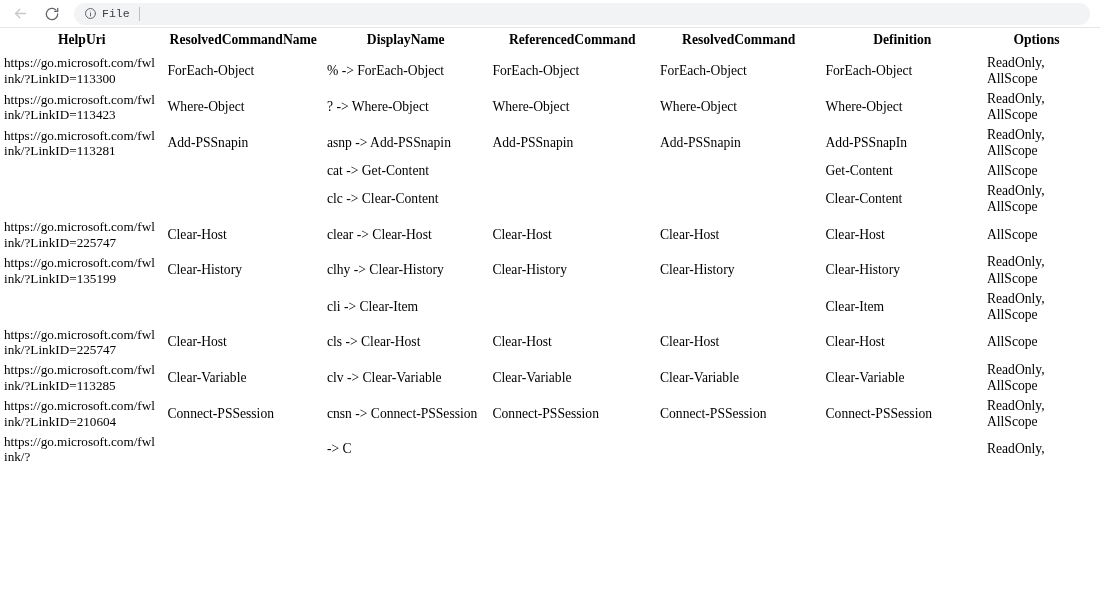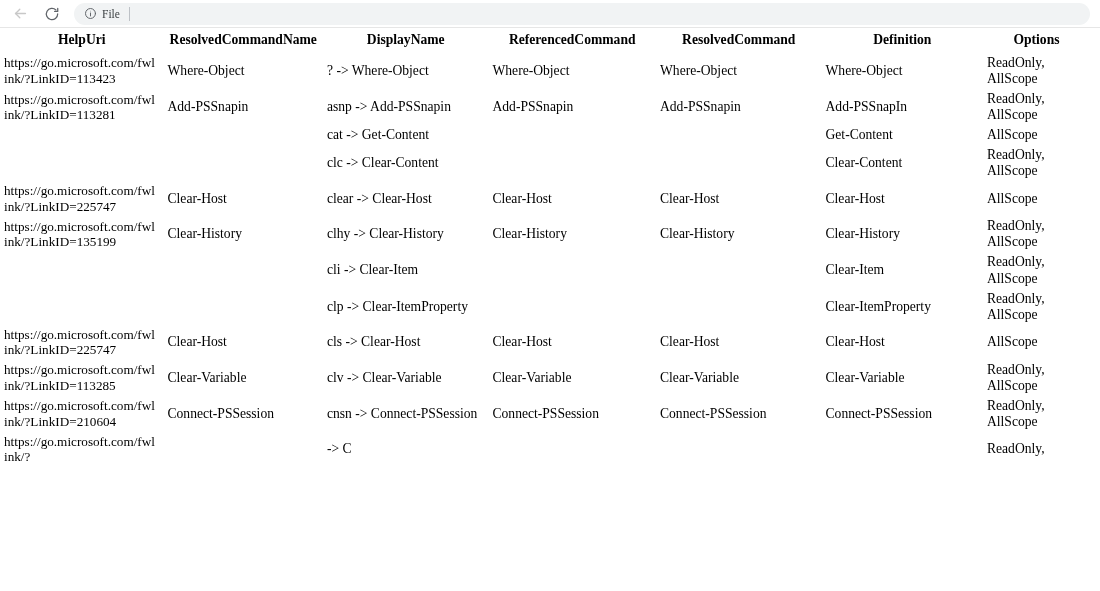--- a/index.html
+++ b/index.html
@@ -16,21 +16,21 @@
 
   
   #browser-toolbar {
     height: 28px;
     width: 1100px;
     background: #ffffff;
     display: flex;
     align-items: center;
     padding: 0 6px;
     border-bottom: 1px solid #e6e6e6;
-    font-family: Liberation Serif, serif;
+    font-family: Liberation Mono, monospace;
     justify-content: flex-end;
   }
   .nav-btn {
     width: 28px; height: 26px;
     display: flex; align-items: center; justify-content: center;
     flex: 0 0 auto;
     border-radius: 4px;
   }
   .nav-btn svg { display: block; }
 
@@ -165,20 +165,29 @@
         <th>ResolvedCommandName</th>
         <th>DisplayName</th>
         <th>ReferencedCommand</th>
         <th>ResolvedCommand</th>
         <th>Definition</th>
         <th>Options</th>
       </tr>
     </thead>
     <tbody id="alias-table-body">
         <tr>
+          <td class="helpuri">https://go.microsoft.com/fwlink/?LinkID=113300</td>
+          <td>ForEach-Object</td>
+          <td>% -&gt; ForEach-Object</td>
+          <td>ForEach-Object</td>
+          <td>ForEach-Object</td>
+          <td>ForEach-Object</td>
+          <td class="opt">ReadOnly, AllScope</td>
+        </tr>
+        <tr>
           <td class="helpuri">https://go.microsoft.com/fwlink/?LinkID=113423</td>
           <td>Where-Object</td>
           <td>? -&gt; Where-Object</td>
           <td>Where-Object</td>
           <td>Where-Object</td>
           <td>Where-Object</td>
           <td class="opt">ReadOnly, AllScope</td>
         </tr>
         <tr>
           <td class="helpuri">https://go.microsoft.com/fwlink/?LinkID=113281</td>
@@ -228,29 +237,20 @@
         <tr>
           <td class="helpuri"></td>
           <td></td>
           <td>cli -&gt; Clear-Item</td>
           <td></td>
           <td></td>
           <td>Clear-Item</td>
           <td class="opt">ReadOnly, AllScope</td>
         </tr>
         <tr>
-          <td class="helpuri"></td>
-          <td></td>
-          <td>clp -&gt; Clear-ItemProperty</td>
-          <td></td>
-          <td></td>
-          <td>Clear-ItemProperty</td>
-          <td class="opt">ReadOnly, AllScope</td>
-        </tr>
-        <tr>
           <td class="helpuri">https://go.microsoft.com/fwlink/?LinkID=225747</td>
           <td>Clear-Host</td>
           <td>cls -&gt; Clear-Host</td>
           <td>Clear-Host</td>
           <td>Clear-Host</td>
           <td>Clear-Host</td>
           <td class="opt">AllScope</td>
         </tr>
         <tr>
           <td class="helpuri">https://go.microsoft.com/fwlink/?LinkID=113285</td>

